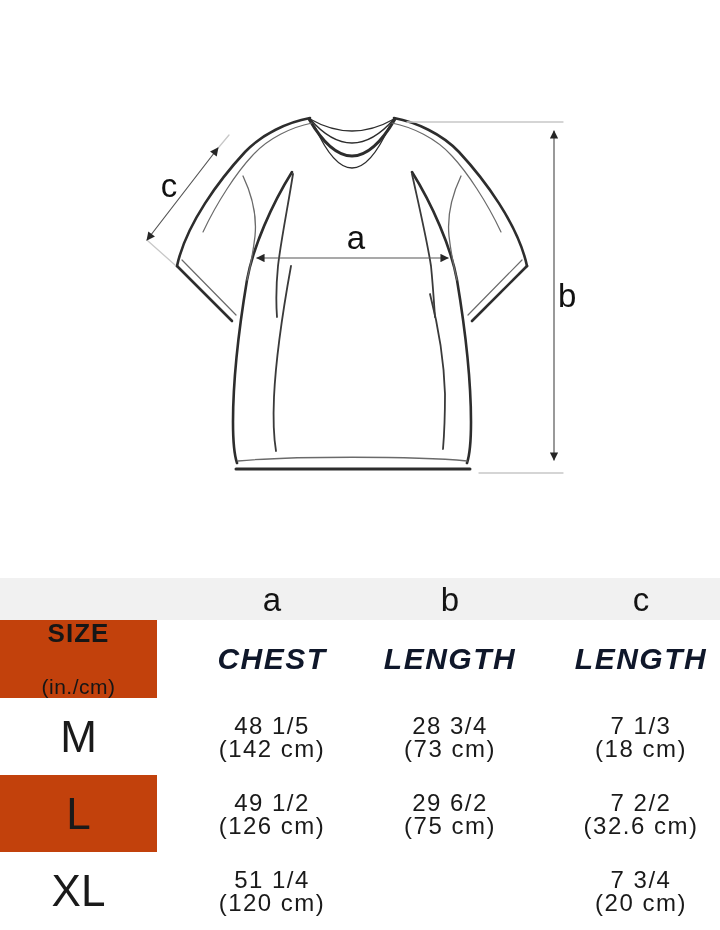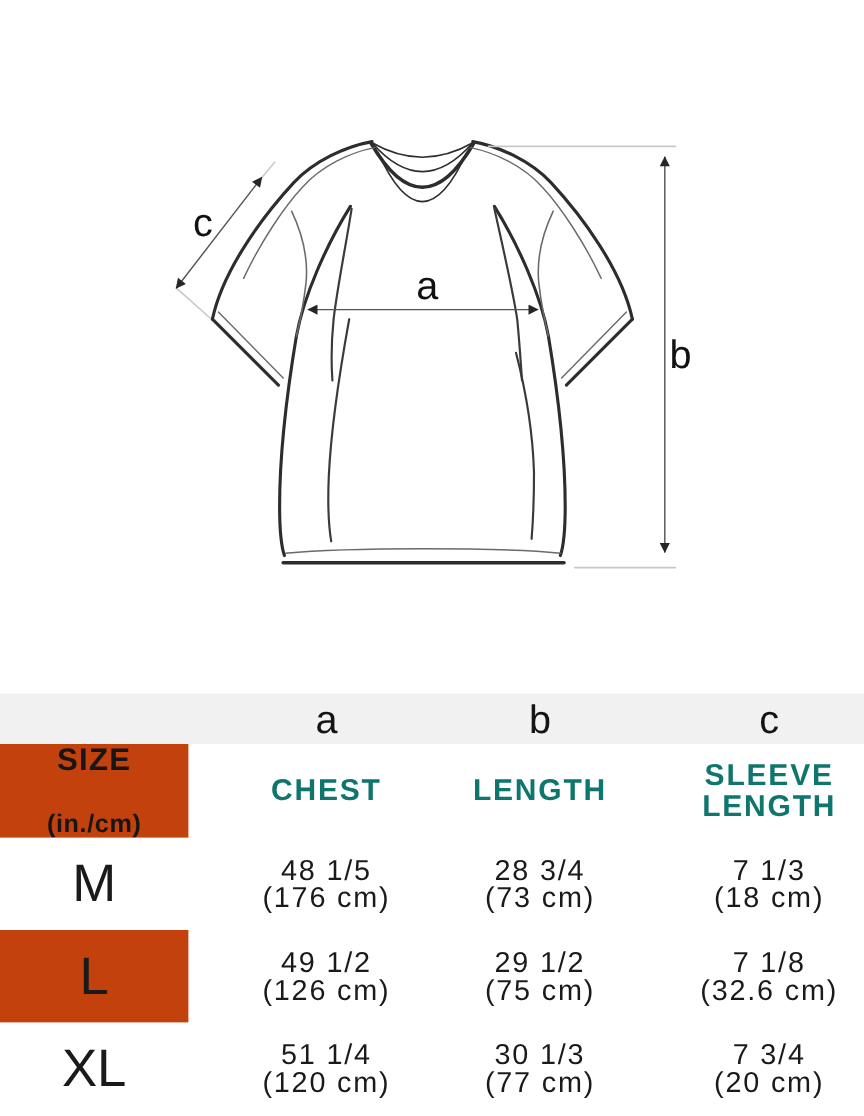--- a/index.html
+++ b/index.html
@@ -22,23 +22,23 @@
     position:absolute;top:0;height:100%;
     display:flex;flex-direction:column;align-items:center;justify-content:center;
     text-align:center;white-space:nowrap;
   }
   .cell-size{left:0;width:157px;}
   .cell-a{left:172px;width:200px;}
   .cell-b{left:350px;width:200px;}
   .cell-c{left:541px;width:200px;}
   .gray{background:#c2410c;gap:28px;}
   .letter{font-size:33px;line-height:33px;color:#141414;}
-  .colhead{font-size:25px;font-weight:bold;letter-spacing:1.5px;line-height:26px;color:#0f766e;}
+  .colhead{font-size:30px;font-weight:bold;letter-spacing:1.5px;line-height:26px;color:#0f172a;font-style:italic;}
   .size-title{font-size:26px;font-weight:bold;letter-spacing:1px;line-height:27px;}
-  .size-unit{font-size:21px;font-weight:bold;letter-spacing:0.5px;line-height:23px;}
+  .size-unit{font-size:21px;font-weight:normal;letter-spacing:0.5px;line-height:23px;}
   .size-letter{font-size:44px;line-height:44px;font-weight:400;color:#1a1a1a;}
   .val{font-size:24px;line-height:23px;letter-spacing:1.5px;color:#1a1a1a;}
 </style>
 </head>
 <body>
 
 <div class="stage">
 
   <div class="diagram-wrap">
     <svg width="720" height="578" viewBox="0 0 720 578">
@@ -108,66 +108,61 @@
     </div>
 
     <div class="row row-header">
       <div class="cell cell-size gray">
         <span class="size-title">SIZE</span>
         <span class="size-unit">(in./cm)</span>
       </div>
       <div class="cell cell-a colhead">CHEST</div>
       <div class="cell cell-b colhead">LENGTH</div>
       <div class="cell cell-c colhead">
-        <span>SLEEVE</span>
         <span>LENGTH</span>
       </div>
     </div>
 
     <div class="row row-data">
       <div class="cell cell-size size-letter">M</div>
       <div class="cell cell-a">
         <span class="val">48 1/5</span>
-        <span class="val">(176 cm)</span>
+        <span class="val">(142 cm)</span>
       </div>
       <div class="cell cell-b">
         <span class="val">28 3/4</span>
         <span class="val">(73 cm)</span>
       </div>
       <div class="cell cell-c">
         <span class="val">7 1/3</span>
         <span class="val">(18 cm)</span>
       </div>
     </div>
 
     <div class="row row-data">
       <div class="cell cell-size gray size-letter">L</div>
       <div class="cell cell-a">
         <span class="val">49 1/2</span>
         <span class="val">(126 cm)</span>
       </div>
       <div class="cell cell-b">
-        <span class="val">29 1/2</span>
+        <span class="val">29 6/2</span>
         <span class="val">(75 cm)</span>
       </div>
       <div class="cell cell-c">
-        <span class="val">7 1/8</span>
+        <span class="val">7 2/2</span>
         <span class="val">(32.6 cm)</span>
       </div>
     </div>
 
     <div class="row row-data last">
       <div class="cell cell-size size-letter">XL</div>
       <div class="cell cell-a">
         <span class="val">51 1/4</span>
         <span class="val">(120 cm)</span>
-      </div>
-      <div class="cell cell-b">
-        <span class="val">30 1/3</span>
-        <span class="val">(77 cm)</span>
       </div>
       <div class="cell cell-c">
         <span class="val">7 3/4</span>
         <span class="val">(20 cm)</span>
       </div>
     </div>
 
   </div>
 </div>
 

